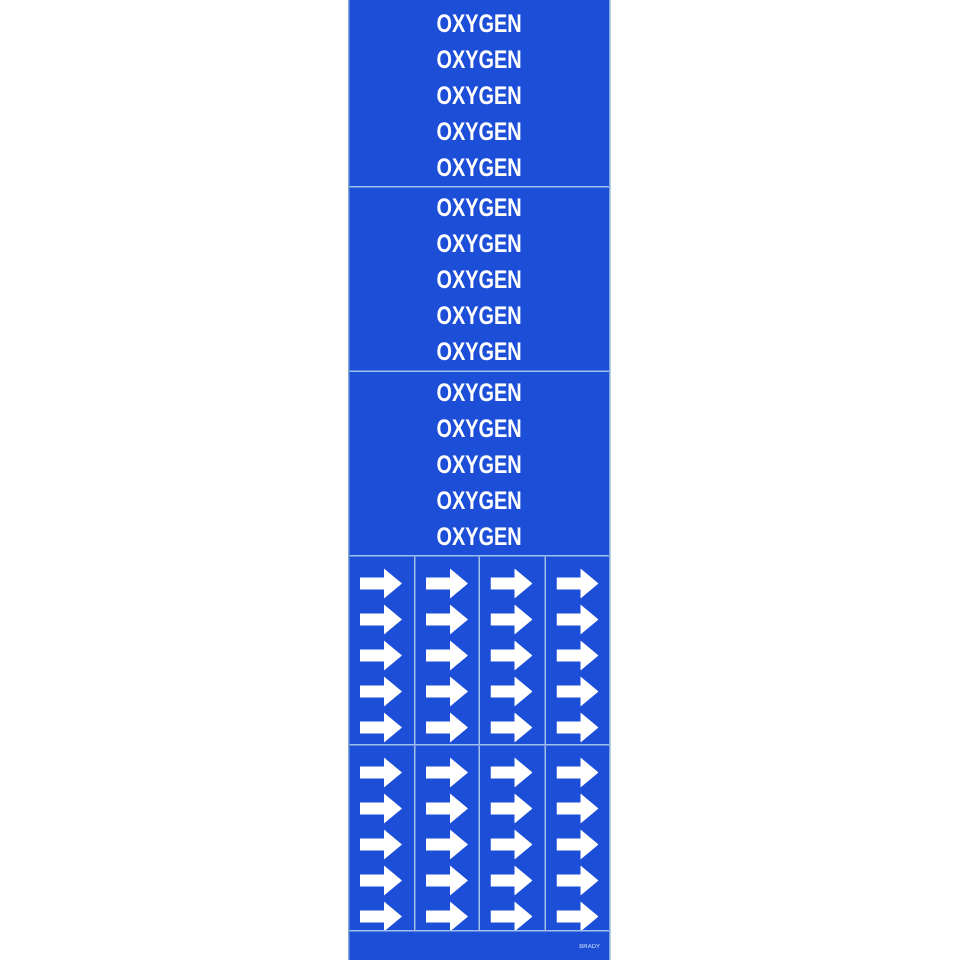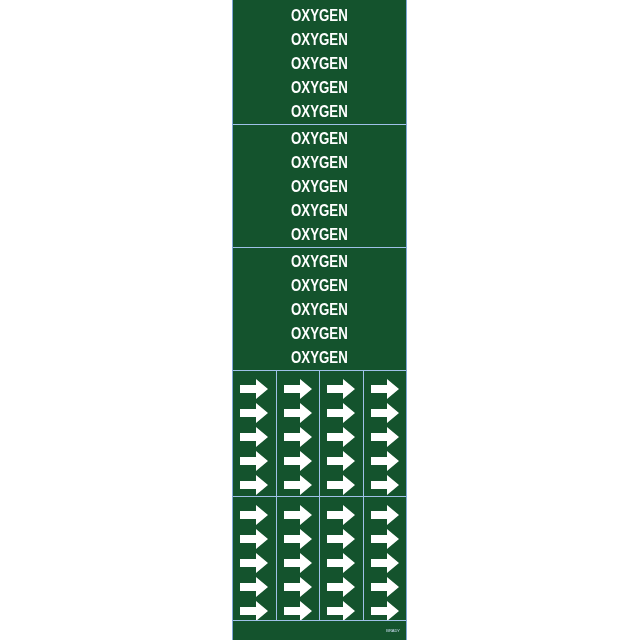--- a/index.html
+++ b/index.html
@@ -1,16 +1,16 @@
 <!DOCTYPE html>
 <html><head>
 <meta charset="utf-8">
 <style>
   html,body{margin:0;padding:0;background:#ffffff;width:640px;height:640px;overflow:hidden;}
-  .sheet{position:absolute;left:233px;top:0;width:173px;height:640px;background:#14532d;box-shadow:0 0 0 1px #7fa6d6;}
+  .sheet{position:absolute;left:233px;top:0;width:173px;height:640px;background:#1d4ed8;box-shadow:0 0 0 1px #7fa6d6;}
   .sec{position:absolute;left:0;width:173px;border-top:1px solid #9fc1e8;box-sizing:border-box;}
   .label{font-family:"Liberation Sans",sans-serif;font-weight:bold;color:#fff;font-size:17px;letter-spacing:0px;text-align:center;transform:scaleX(0.78);height:24px;line-height:24px;}
   .textsec{display:flex;flex-direction:column;align-items:center;padding-top:0px;}
   .arrowsec{display:flex;}
   .col{flex:1;border-left:1px solid #9fc1e8;display:flex;flex-direction:column;align-items:center;padding-top:8px;box-sizing:border-box;}
   .col:first-child{border-left:none;}
   .arrow{width:28px;height:20px;margin-bottom:4px;}
   .footer{position:absolute;left:0;bottom:0;width:173px;height:20px;border-top:1px solid #9fc1e8;box-sizing:border-box;}
   .mark{position:absolute;right:6px;top:7px;font-family:"Liberation Sans",sans-serif;font-size:4px;color:#cfe0f5;}
 </style>

